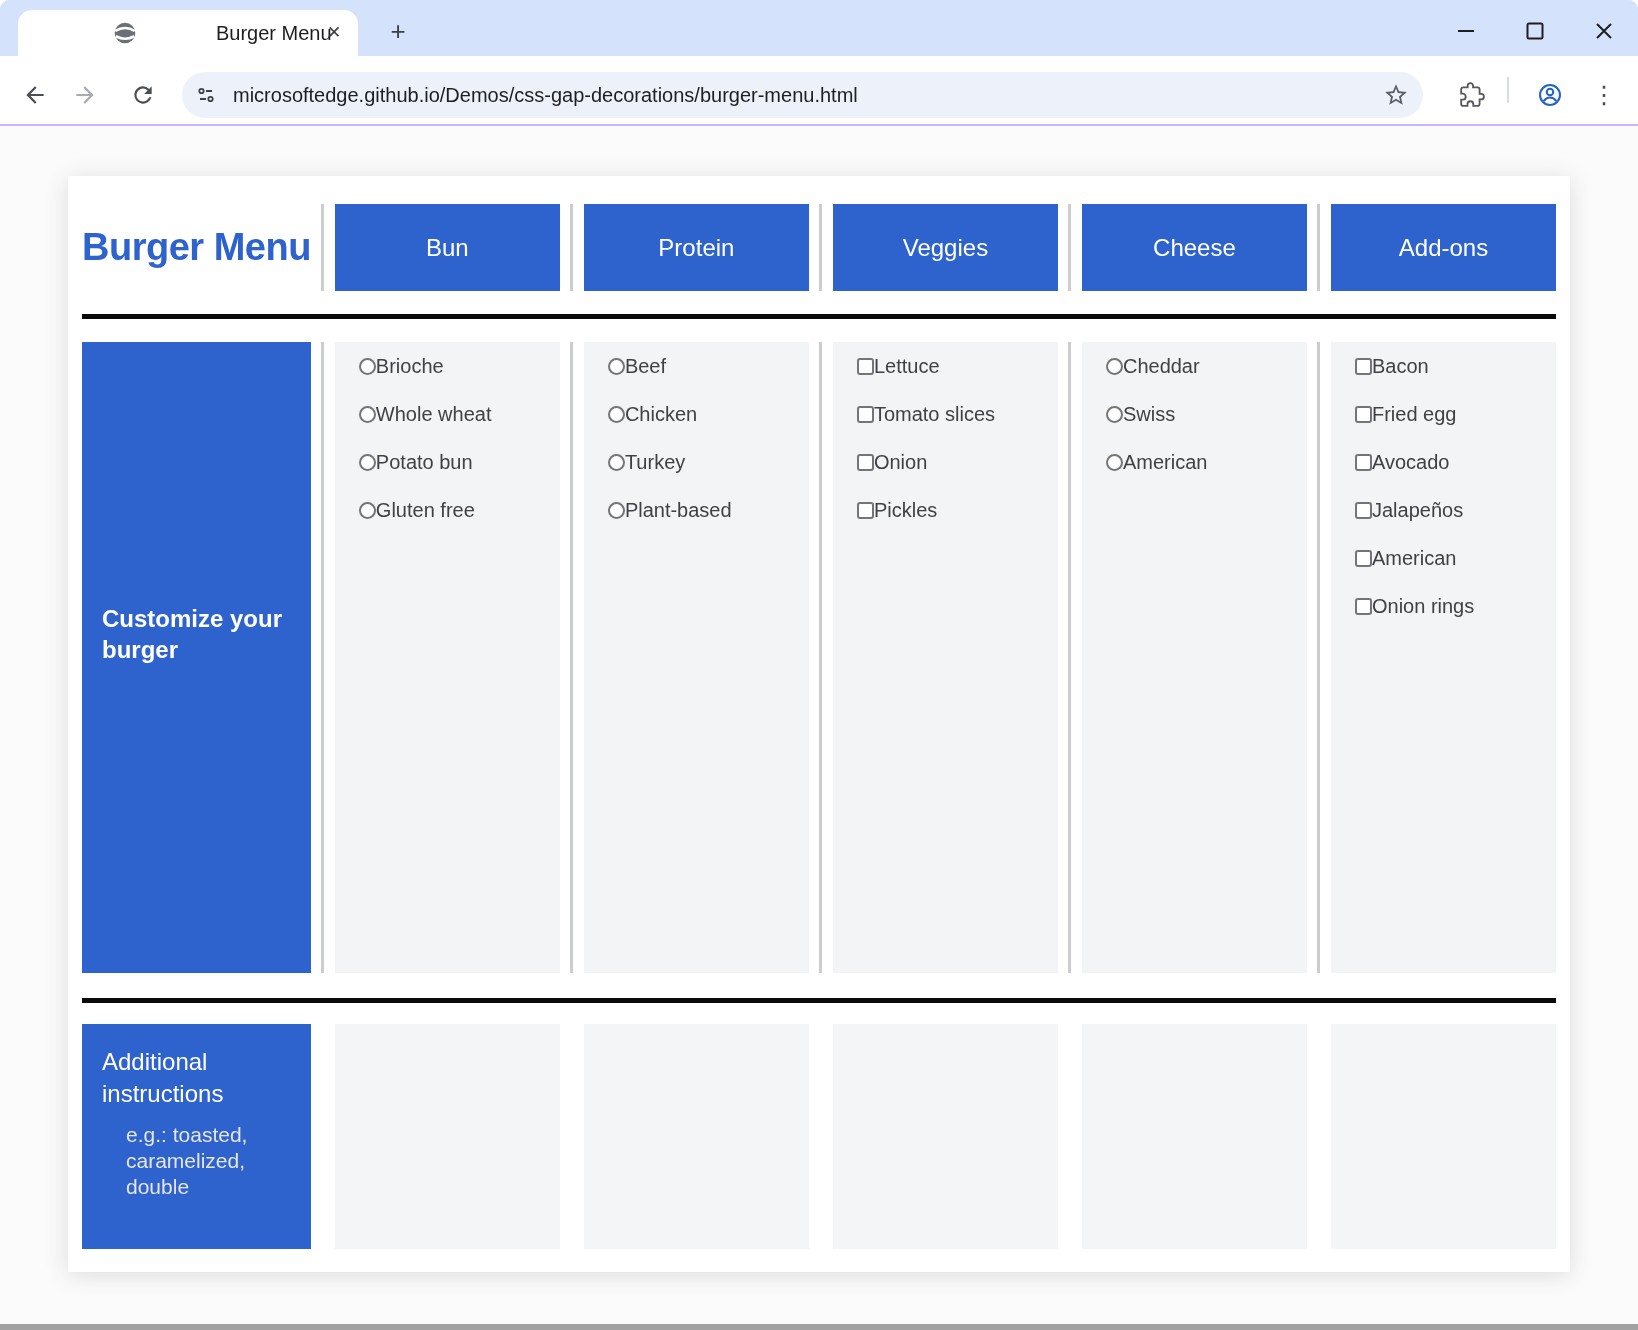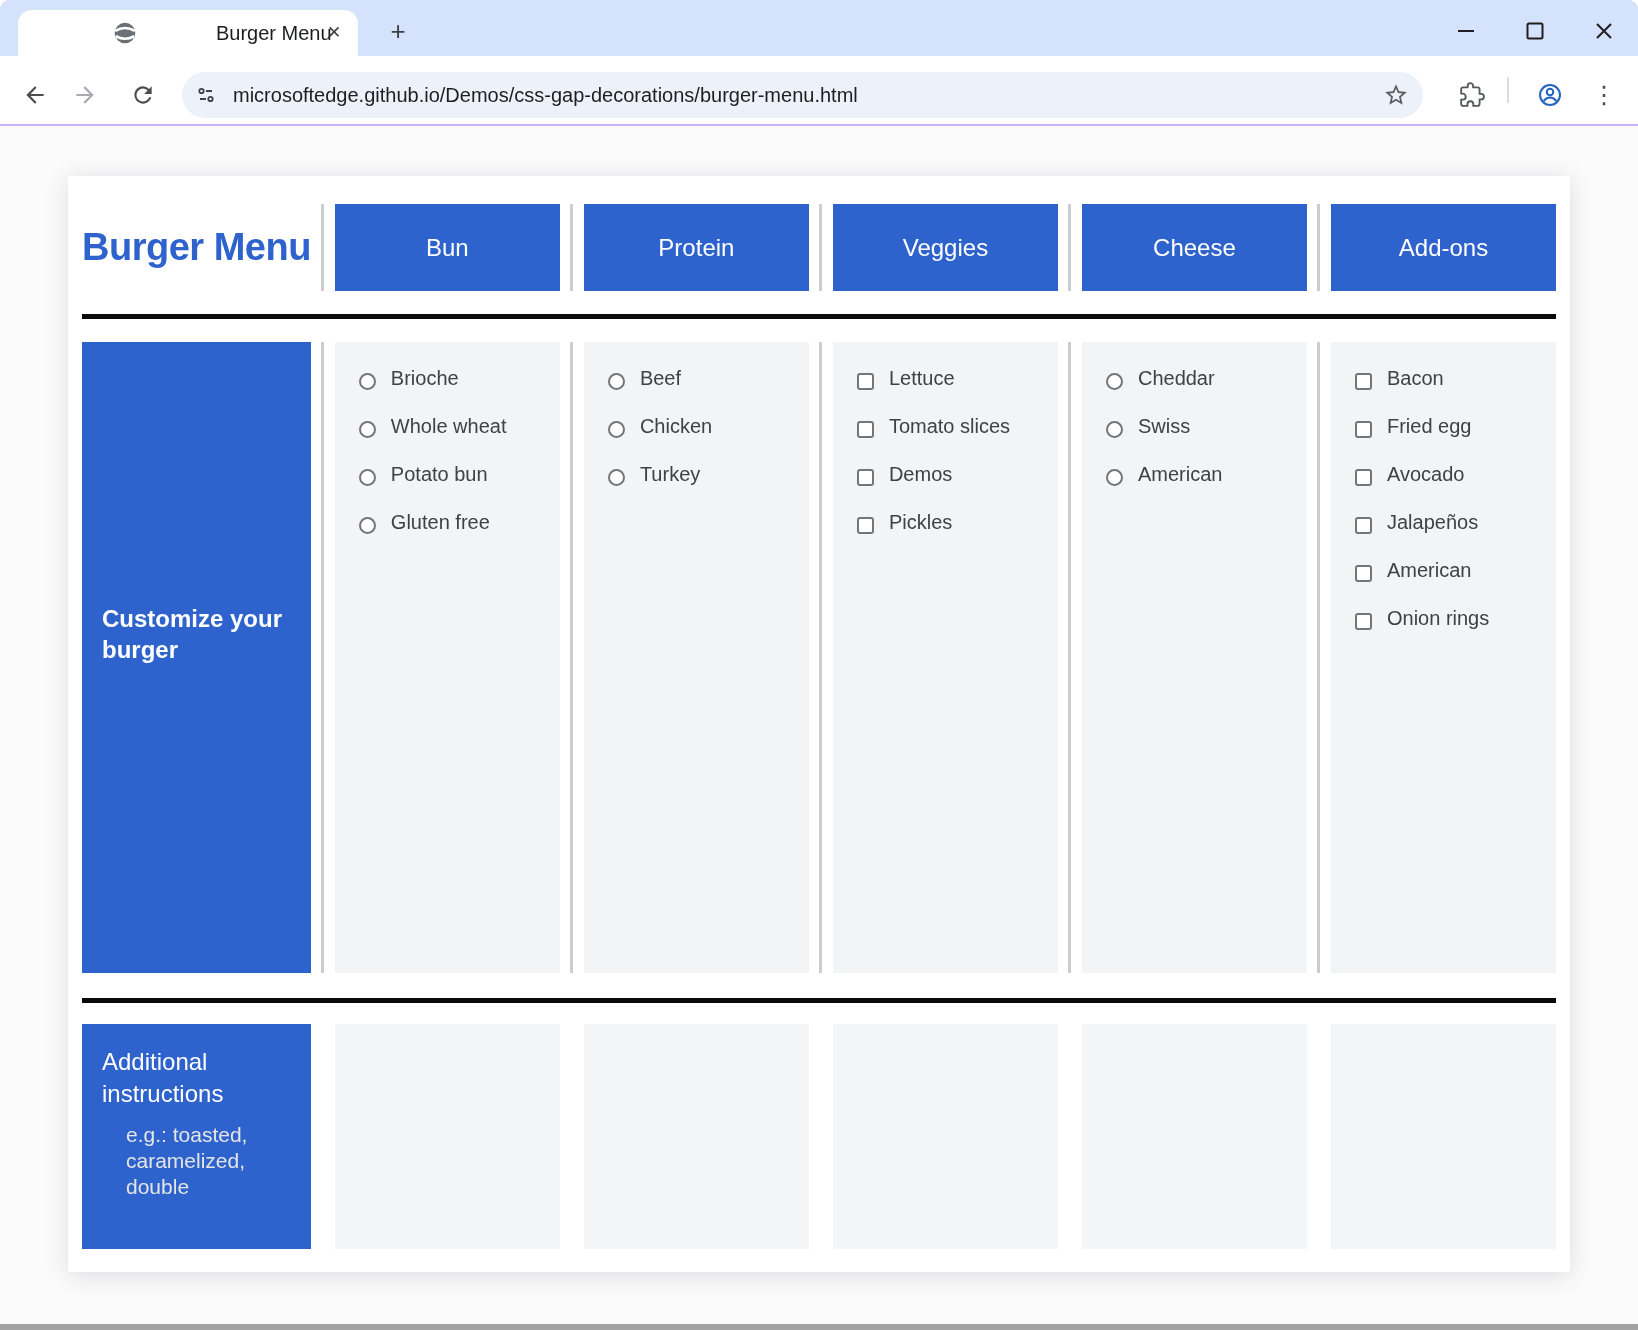--- a/index.html
+++ b/index.html
@@ -48,21 +48,21 @@
   .hline{position:absolute;left:14px;width:1474px;height:5px;background:#0a0a0a;}
   .hline.h1{top:138px}.hline.h2{top:822px}
 
   .title-cell{grid-area:1/1;display:flex;align-items:center;font-size:38px;font-weight:bold;
               letter-spacing:-.5px;color:#2e63cd;white-space:nowrap;}
   .hdr{background:#2e63cd;color:#fff;display:flex;align-items:center;justify-content:center;
        font-size:24px;}
   .label-cell{grid-area:2/1;background:#2e63cd;color:#fff;display:flex;align-items:center;
               padding:0 20px 48px 20px;font-size:24px;font-weight:bold;line-height:31px;}
   .panel{background:#f3f4f6;}
-  .opt{display:flex;align-items:flex-end;height:48px;padding-left:24px;gap:15px;cursor:pointer;}
+  .opt{display:flex;align-items:center;height:48px;padding-left:24px;cursor:pointer;}
   .opt input{appearance:none;-webkit-appearance:none;margin:0;width:17px;height:17px;
              border:2px solid #737579;background:#fff;flex:none;cursor:pointer;}
   .opt input[type=radio]{border-radius:50%;}
   .opt input[type=checkbox]{border-radius:3px;}
   .optlabel{font-size:20px;color:#404145;}
   .instr-cell{grid-area:3/1;background:#2e63cd;color:#fff;padding:22px 18px 0 20px;}
   .instr-h{font-size:24px;line-height:32px;font-weight:400;}
   .instr-hint{margin:12px 0 0 24px;font-size:21px;line-height:26px;color:#e5e5e5;}
   textarea.note{background:#f4f5f7;border:none;resize:none;outline:none;width:100%;height:100%;
                 box-sizing:border-box;font-family:"Liberation Sans",sans-serif;font-size:18px;padding:10px;}
@@ -191,35 +191,39 @@
               <span class="optlabel">Beef</span>
             </label>
             <label class="opt">
               <input type="radio" name="protein" style="">
               <span class="optlabel">Chicken</span>
             </label>
             <label class="opt">
               <input type="radio" name="protein" style="">
               <span class="optlabel">Turkey</span>
             </label>
+            <label class="opt">
+              <input type="radio" name="protein" style="">
+              <span class="optlabel">Plant-based</span>
+            </label>
           </div>
           <textarea class="cell note vline" style="grid-area: 3 / 3;"></textarea>
           <div class="cell hdr vline" style="grid-area: 1 / 4;">Veggies</div>
           <div class="cell panel vline" style="grid-area: 2 / 4;">
             <label class="opt">
               <input type="checkbox" name="veggies" style="">
               <span class="optlabel">Lettuce</span>
             </label>
             <label class="opt">
               <input type="checkbox" name="veggies" style="">
               <span class="optlabel">Tomato slices</span>
             </label>
             <label class="opt">
               <input type="checkbox" name="veggies" style="">
-              <span class="optlabel">Demos</span>
+              <span class="optlabel">Onion</span>
             </label>
             <label class="opt">
               <input type="checkbox" name="veggies" style="">
               <span class="optlabel">Pickles</span>
             </label>
           </div>
           <textarea class="cell note vline" style="grid-area: 3 / 4;"></textarea>
           <div class="cell hdr vline" style="grid-area: 1 / 5;">Cheese</div>
           <div class="cell panel vline" style="grid-area: 2 / 5;">
             <label class="opt">

